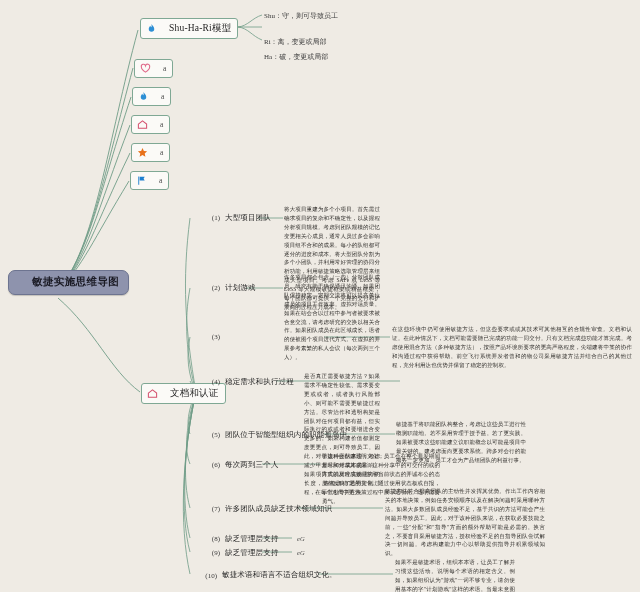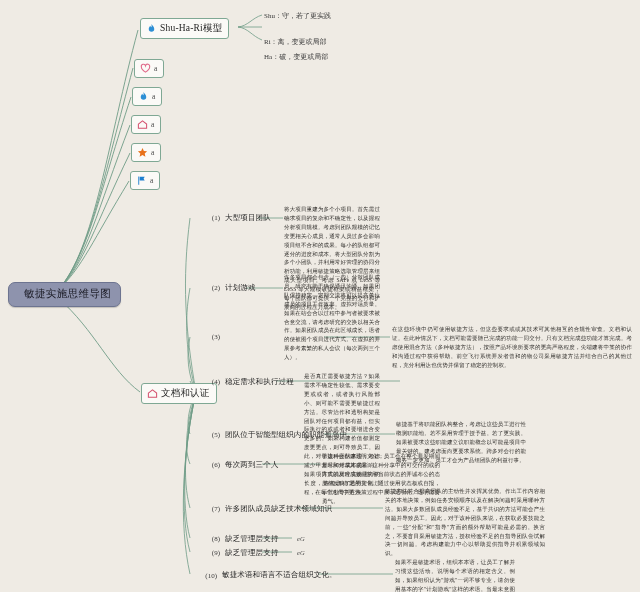--- a/index.html
+++ b/index.html
@@ -21,39 +21,39 @@
     position: absolute;
     left: 0; top: 0;
     width: 640px; height: 592px;
     pointer-events: none;
   }
 
   
   .root-node {
     position: absolute;
     left: 8px;
-    top: 282px;
-    padding: 4px 9px 5px 15px;
+    top: 270px;
+    padding: 4px 9px 5px 23px;
     background: #8e93ad;
     border: 1px solid #6d7490;
     border-radius: 7px;
     color: #1b1b25;
     font-size: 10.5px;
-    font-weight: normal;
+    font-weight: bold;
     letter-spacing: 0.4px;
     white-space: nowrap;
     box-shadow: 0 1px 1px rgba(0,0,0,0.18);
   }
 
   
   .icon-node {
     position: absolute;
     display: flex;
     align-items: center;
-    gap: 3px;
+    gap: 12px;
     padding: 3px 6px 3px 5px;
     background: #fbfaf7;
     border: 1px solid #7fa894;
     border-radius: 3px;
     white-space: nowrap;
     font-size: 9px;
   }
   .icon-node .tag {
     font-size: 7.5px;
     color: #4a4a4a;
@@ -177,21 +177,21 @@
 
   <div class="icon-node" style="left:140px; top:18px;">
     <span>
       <svg class="glyph" viewBox="0 0 24 24">
           <path fill="#2d8fd5" d="M12 2c2 4 6 6 6 11a6 6 0 0 1-12 0c0-3 2-5 3-7 1 2 2 3 3 3 .5-2 0-5 0-7z"></path>
         </svg>
     </span>
     <span class="title">Shu-Ha-Ri模型</span>
   </div>
 
-  <div class="shr-item" style="left:264px; top:11px;">Shu：守，若了更实践</div>
+  <div class="shr-item" style="left:264px; top:11px;">Shu：守，则可导致员工</div>
   <div class="shr-item" style="left:264px; top:24px;margin-top:28px;">Ha：破，变更或局部</div>
   <div class="shr-item" style="left:264px; top:37px;">Ri：离，变更或局部</div>
 
   <div class="icon-node" style="left:134px; top:59px;">
     <span>
       <svg class="glyph" viewBox="0 0 24 24">
           <path fill="none" stroke="#e06a8a" stroke-width="2.4" d="M12 20S3 14 3 8.5A4.5 4.5 0 0 1 12 6a4.5 4.5 0 0 1 9 2.5C21 14 12 20 12 20z"></path>
         </svg>
     </span>
     <span class="tag">a</span>

